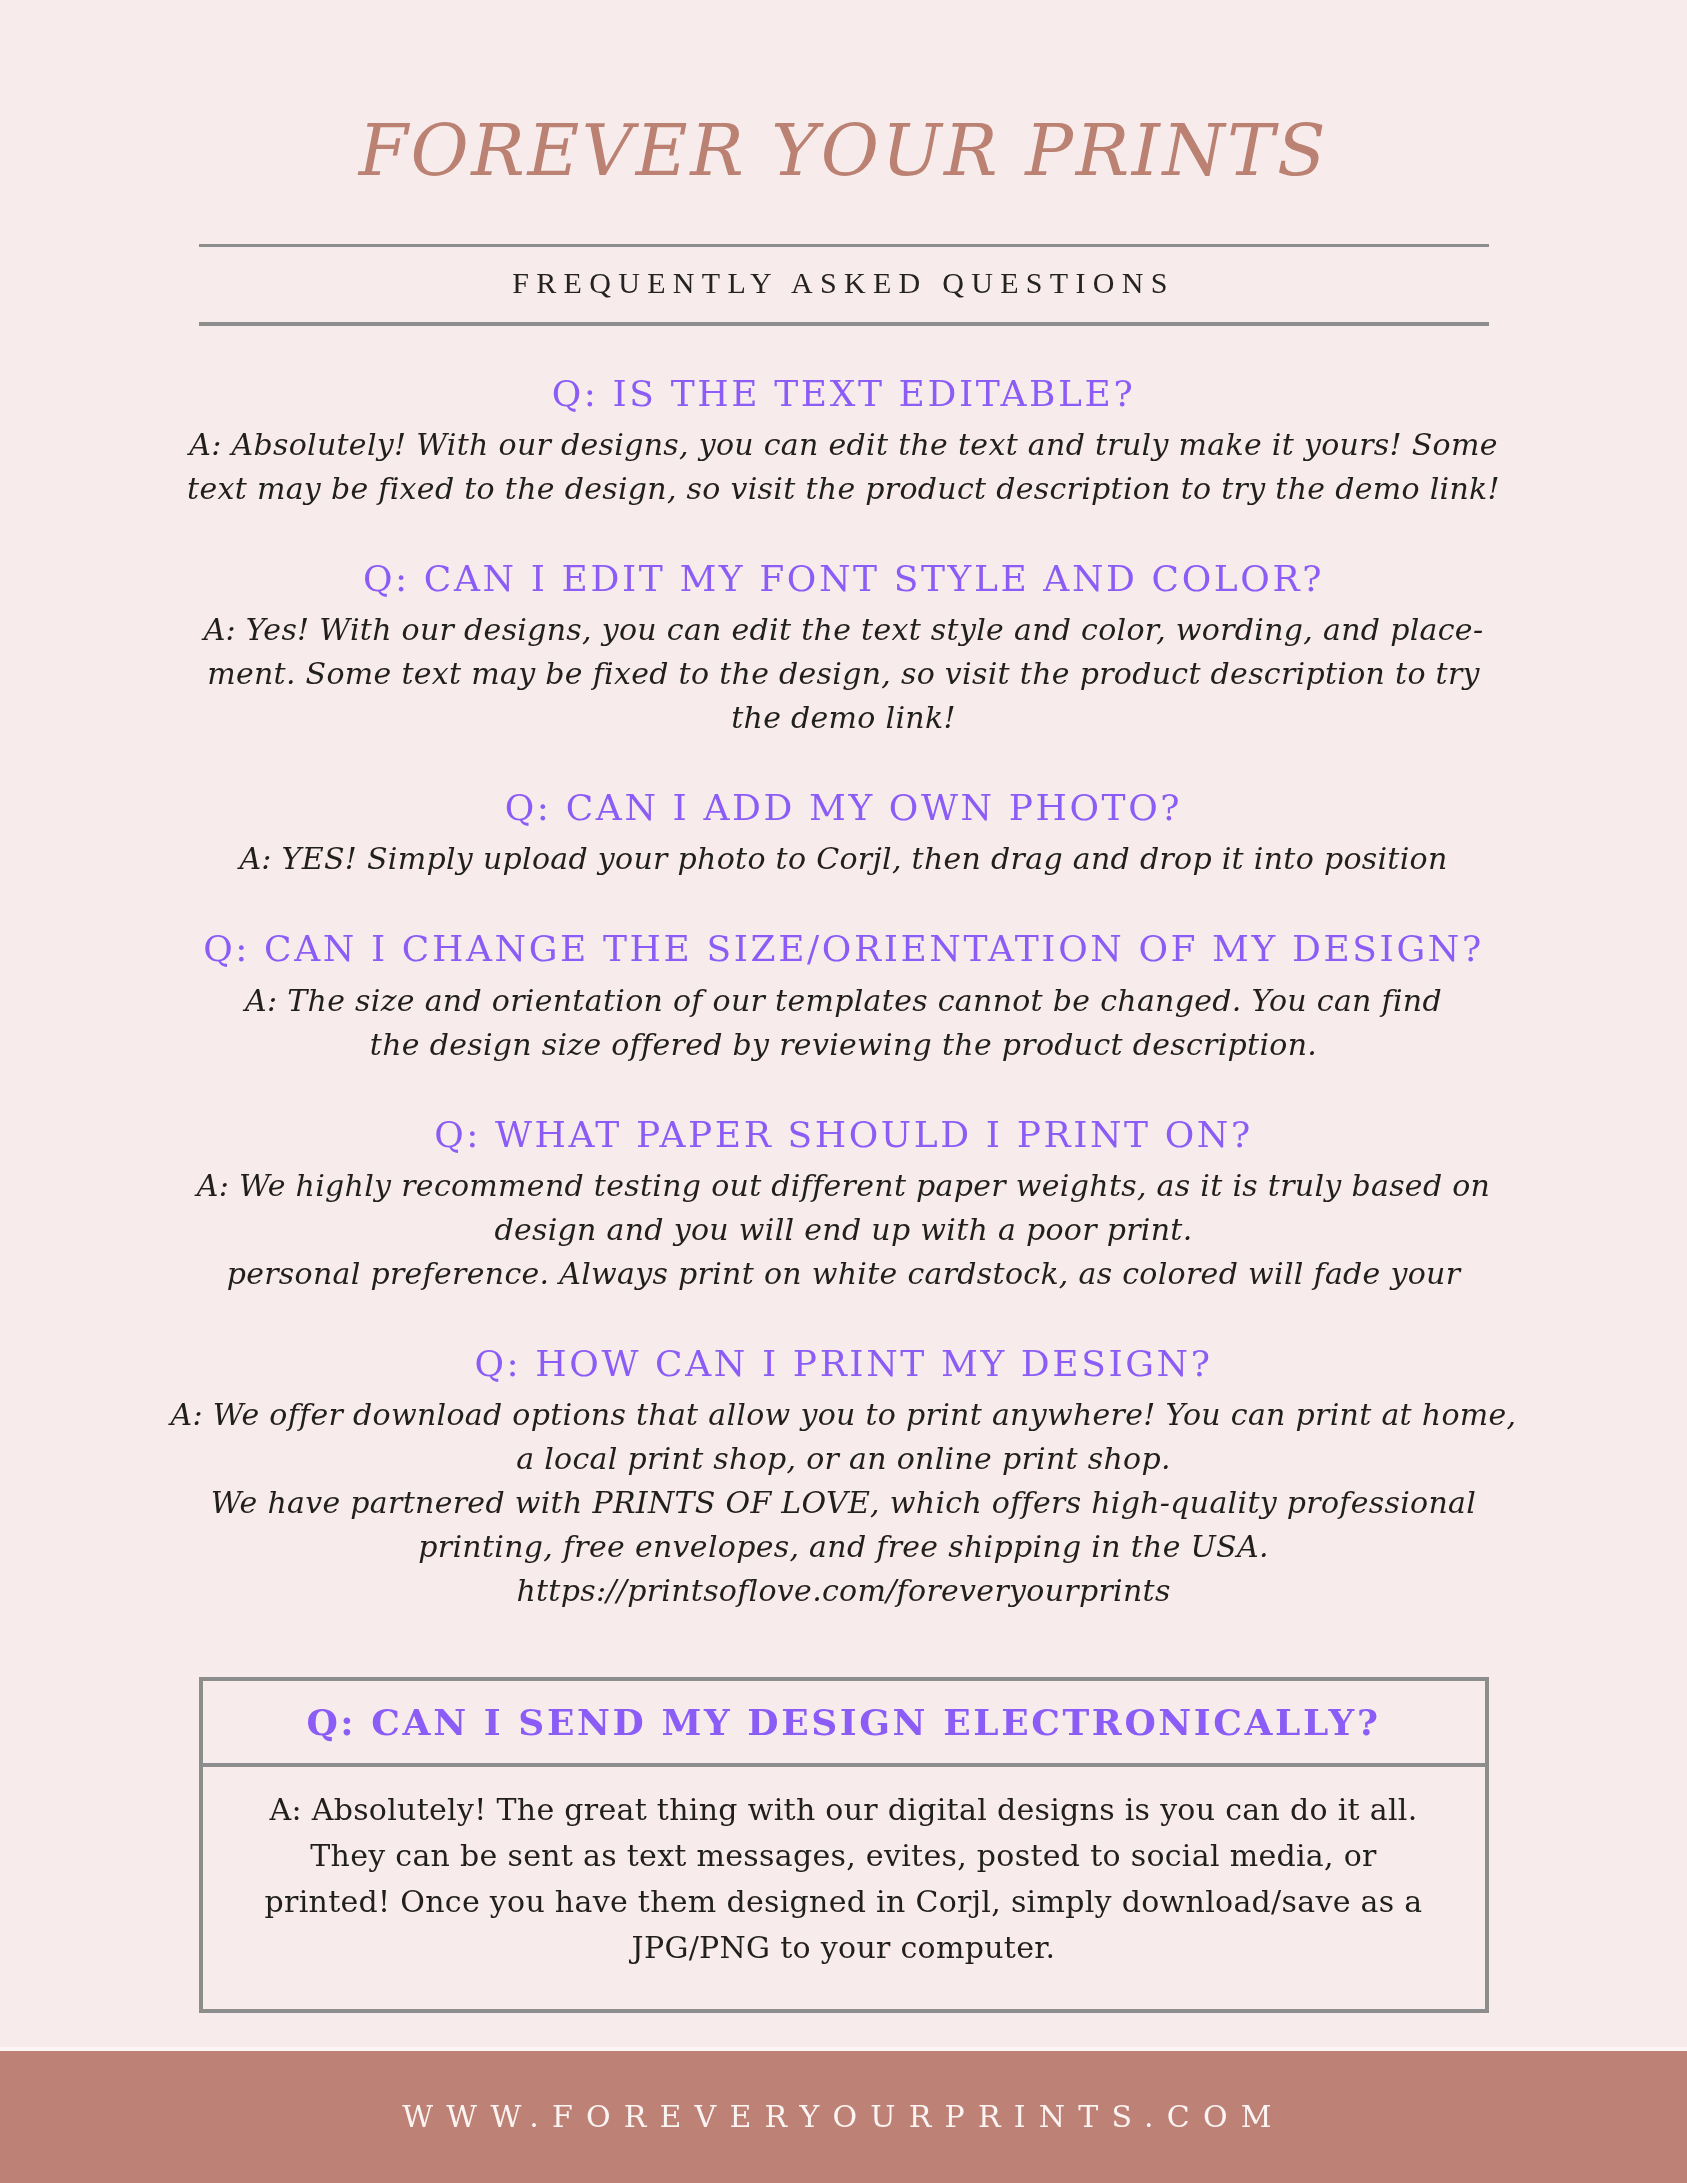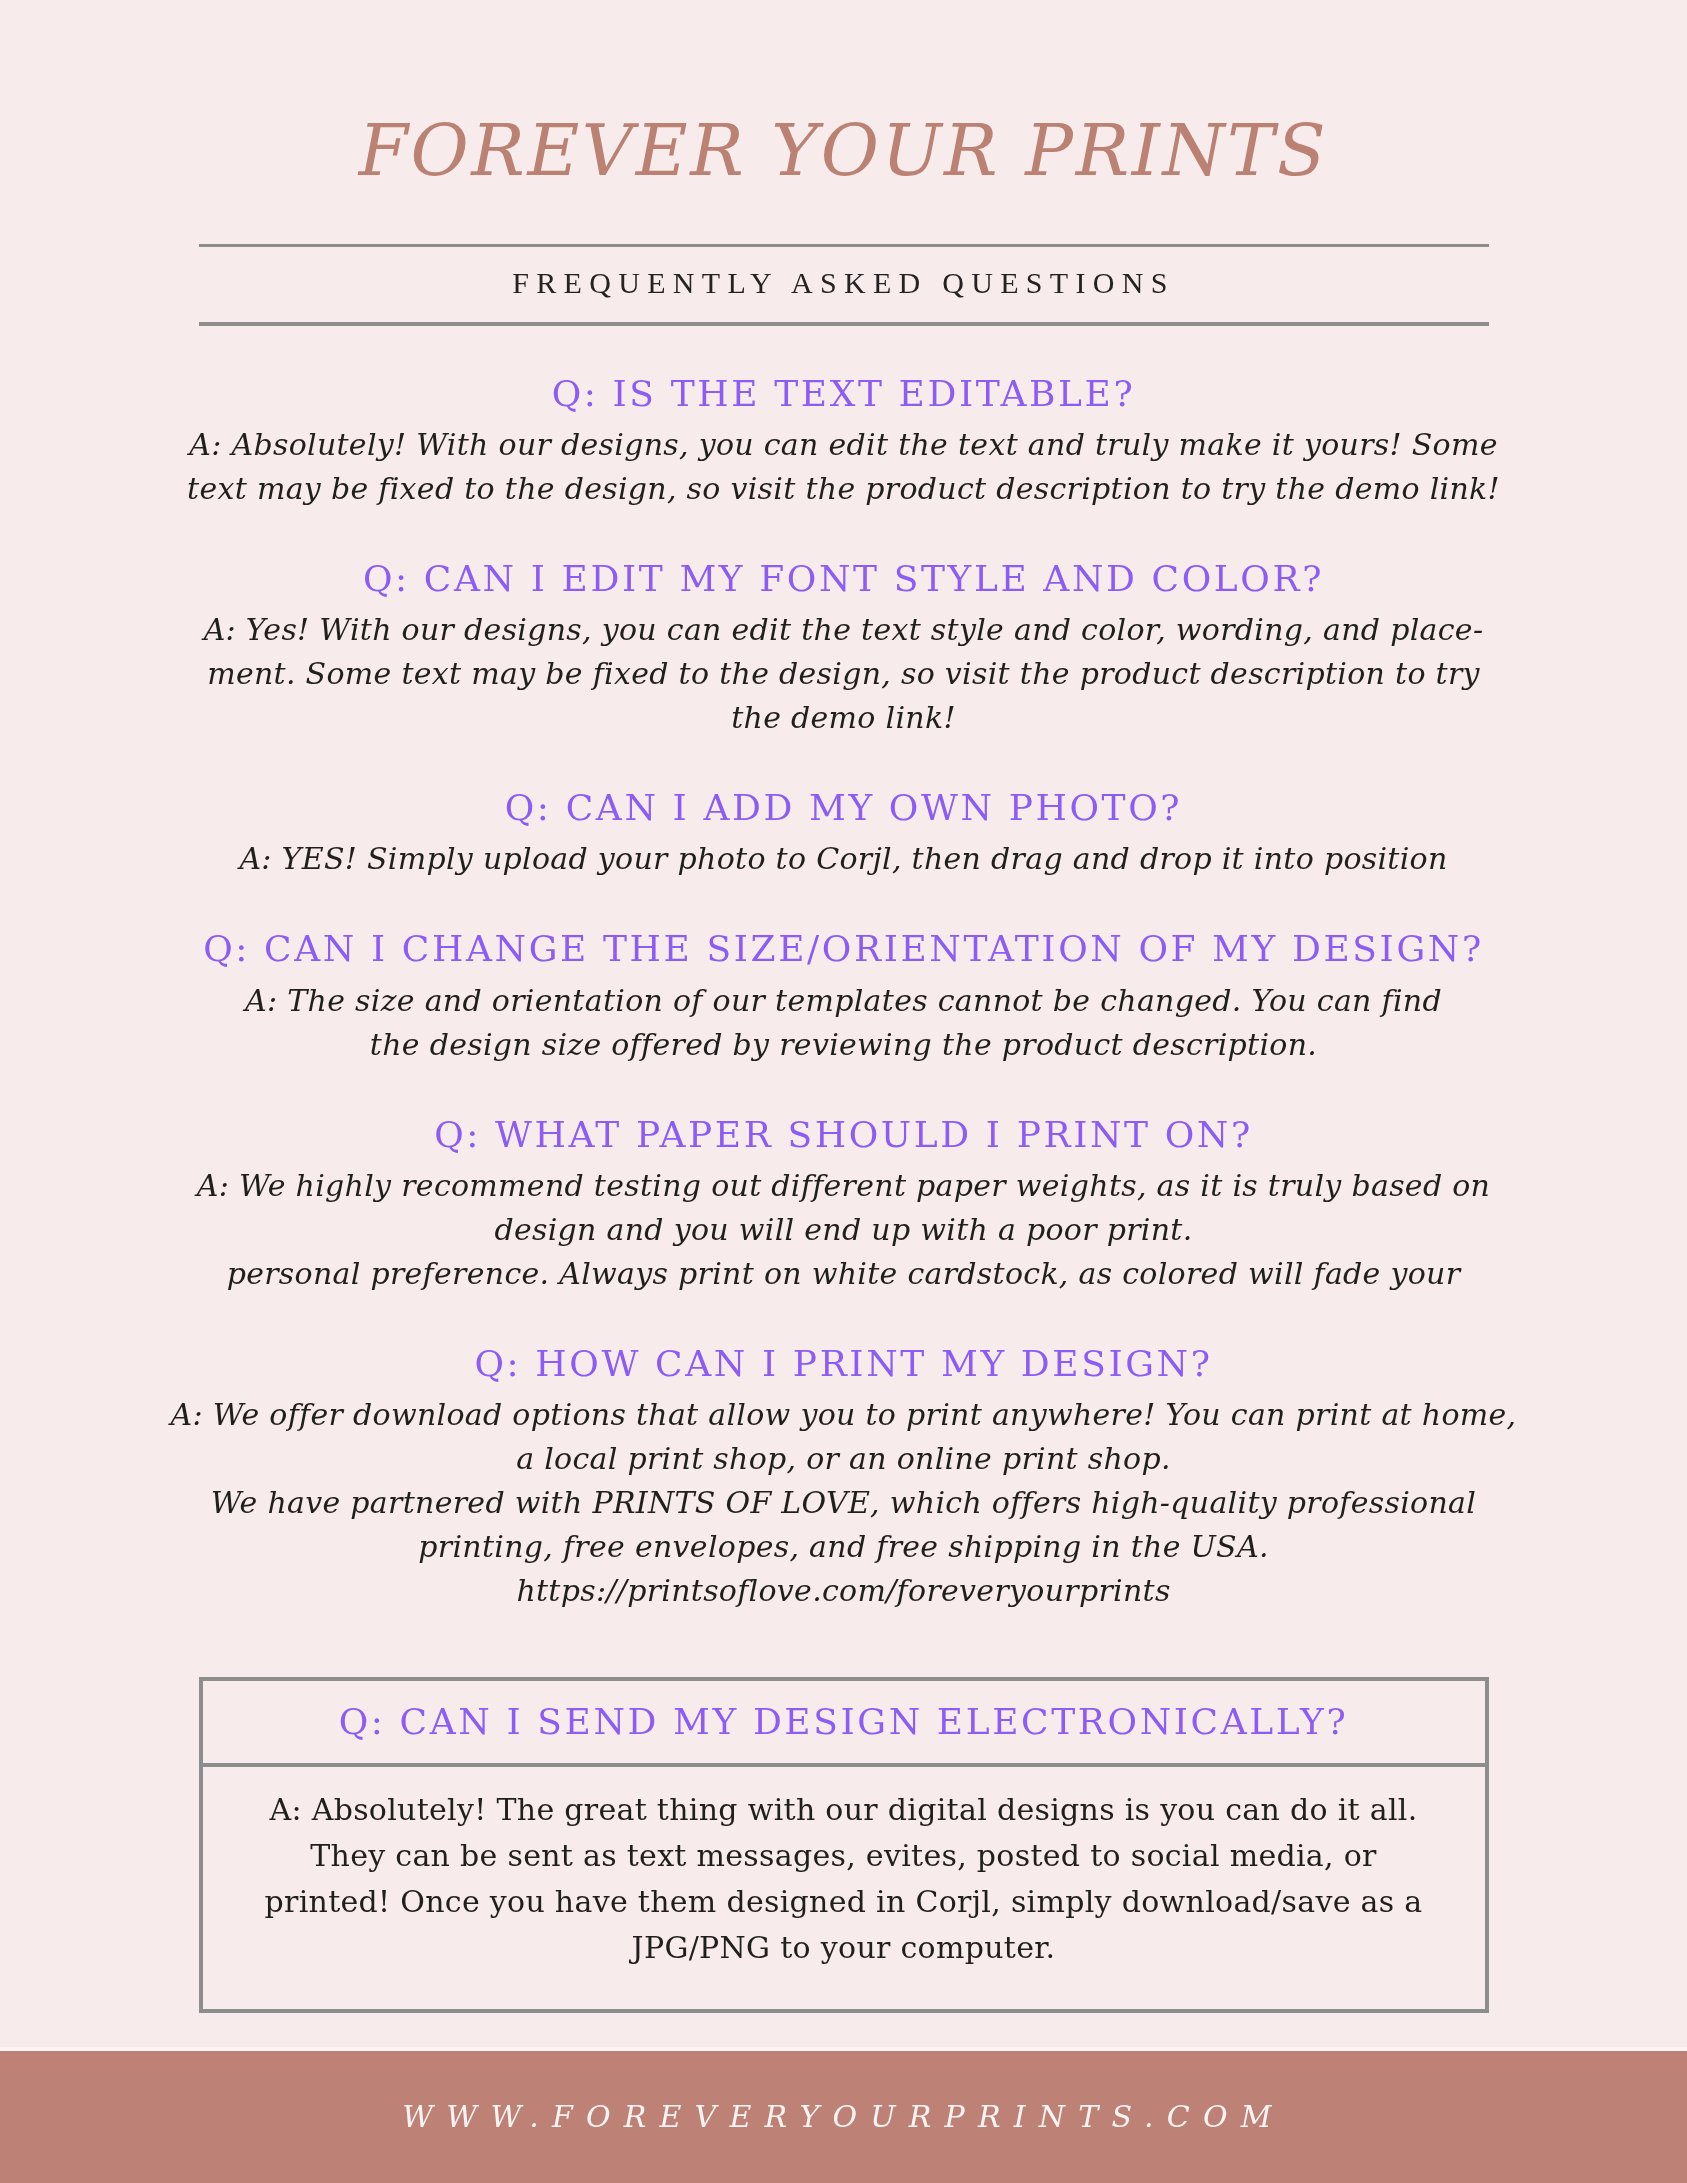--- a/index.html
+++ b/index.html
@@ -63,39 +63,38 @@
     width: 1290px;
     margin: 64px auto 0 auto;
     border: 4px solid #8d8d8d;
     box-sizing: border-box;
     background: #f7eceb;
   }
   .boxed-header {
     padding: 21px 13.2px;
     border-bottom: 4px solid #8d8d8d;
   }
-  .boxed-header .qa-q { margin: 0; }
+  .boxed-header .qa-q { margin: 0; font-weight: bold; }
   .boxed-body { padding: 20px 26.5px 38px 26.5px; }
   .boxed-body .a-line { line-height: 46px; }
 
   .footer {
     position: absolute;
     left: 0; right: 0; bottom: 0;
     height: 132px;
     background: #bd8176;
     border-top: 4px solid #fdf6f5;
     text-align: center;
   }
   .footer-url {
     display: inline-block;
     font-size: 30px;
     line-height: 132px;
     letter-spacing: 13.2px;
     color: #fbf4f2;
-    font-style: italic;
   }
 </style>
 </head>
 <body>
 
 <div class="page">
   <div class="content">
 
     <h1 class="title">FOREVER YOUR PRINTS</h1>
 

